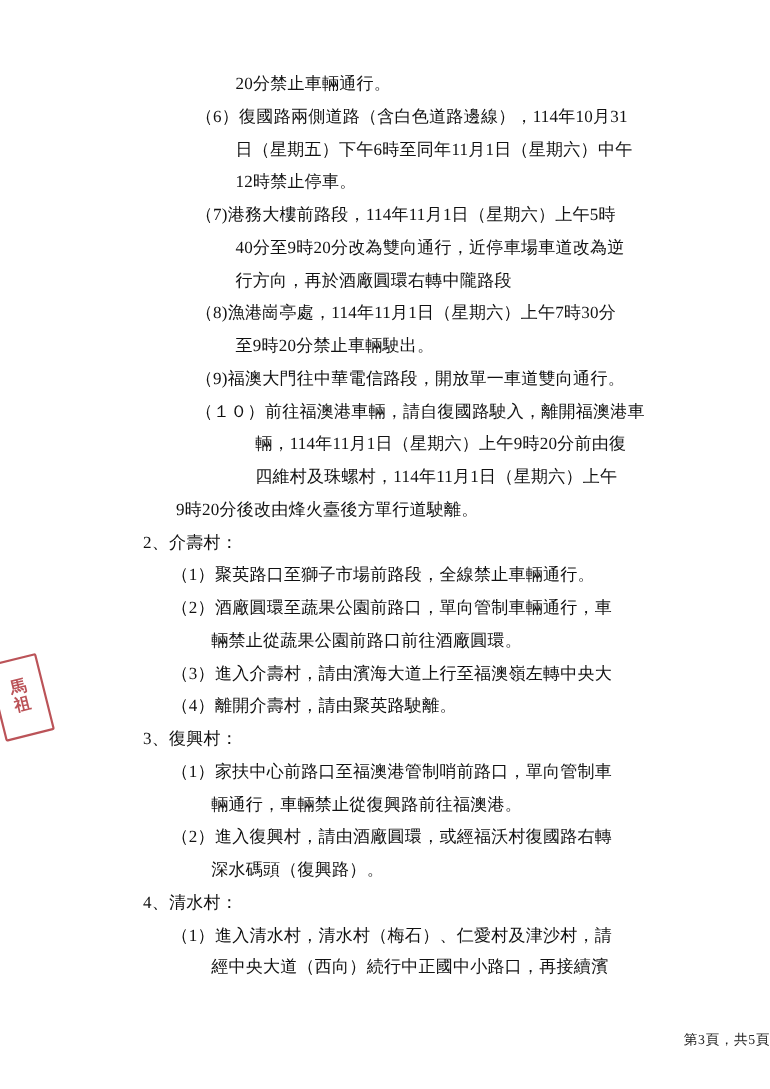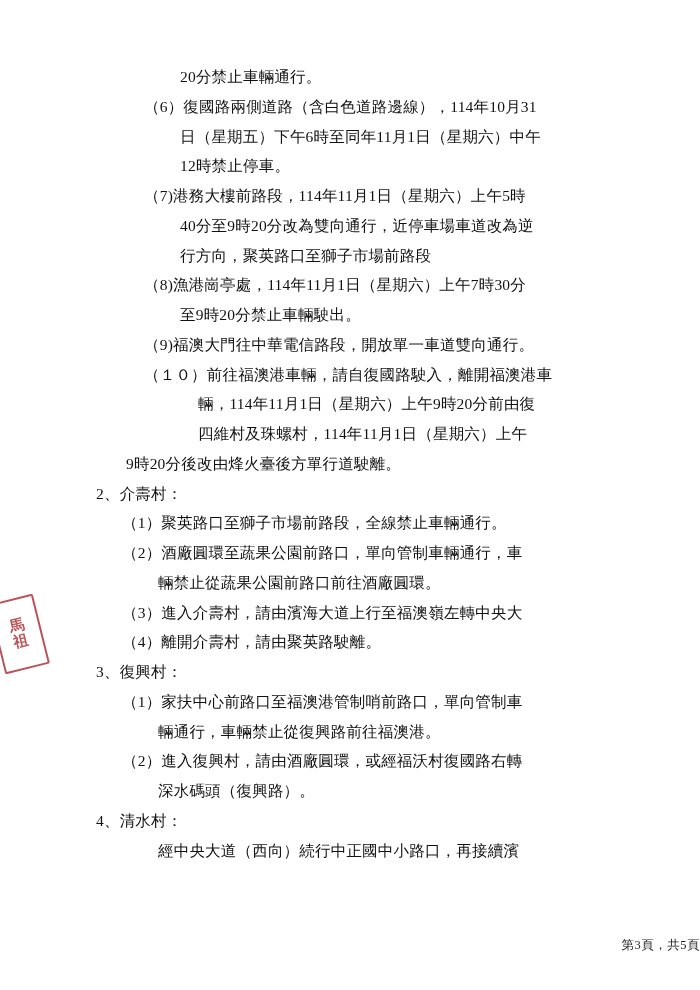--- a/index.html
+++ b/index.html
@@ -13,21 +13,21 @@
     font-family: "Liberation Serif", "DejaVu Serif", serif;
     color: #111111;
     position: relative;
     overflow: hidden;
   }
   .page {
     position: relative;
     width: 700px;
     height: 990px;
     box-sizing: border-box;
-    padding: 62px 58px 40px 58px;
+    padding: 62px 58px 40px 92px;
   }
   .doc-body {
     font-size: 15.5px;
     line-height: 1.92;
     letter-spacing: 0.2px;
   }
 
   
   .line {
     white-space: pre-wrap;
@@ -104,21 +104,21 @@
   <div class="doc-body">
 
     <div class="line cont-1">20分禁止車輛通行。</div>
 
     <div class="line item-lvl2"><span>（6）</span><span>復國路兩側道路（含白色道路邊線），114年10月31</span></div>
     <div class="line cont-1">日（星期五）下午6時至同年11月1日（星期六）中午</div>
     <div class="line cont-1">12時禁止停車。</div>
 
     <div class="line item-lvl2"><span>（7)</span><span>港務大樓前路段，114年11月1日（星期六）上午5時</span></div>
     <div class="line cont-1">40分至9時20分改為雙向通行，近停車場車道改為逆</div>
-    <div class="line cont-1">行方向，聚英路口至獅子市場前路段</div>
+    <div class="line cont-1">行方向，再於酒廠圓環右轉中隴路段</div>
 
     <div class="line item-lvl2"><span>（8)</span><span>漁港崗亭處，114年11月1日（星期六）上午7時30分</span></div>
     <div class="line cont-1">至9時20分禁止車輛駛出。</div>
 
     <div class="line item-lvl2"><span>（9)</span><span>福澳大門往中華電信路段，開放單一車道雙向通行。</span></div>
 
     <div class="line item-lvl2-wide"><span>（１０）</span><span>前往福澳港車輛，請自復國路駛入，離開福澳港車</span></div>
     <div class="line" style="margin-left:140px">輛，114年11月1日（星期六）上午9時20分前由復</div>
     <div class="line" style="margin-left:140px">四維村及珠螺村，114年11月1日（星期六）上午</div>
     <div class="line" style="margin-left:68px">9時20分後改由烽火臺後方單行道駛離。</div>
@@ -137,20 +137,21 @@
     <div class="line sec-head">3、復興村：</div>
 
     <div class="line sub-item"><span>（1）</span><span>家扶中心前路口至福澳港管制哨前路口，單向管制車</span></div>
     <div class="line" style="margin-left:100px">輛通行，車輛禁止從復興路前往福澳港。</div>
 
     <div class="line sub-item"><span>（2）</span><span>進入復興村，請由酒廠圓環，或經福沃村復國路右轉</span></div>
     <div class="line" style="margin-left:100px">深水碼頭（復興路）。</div>
 
     <div class="line sec-head">4、清水村：</div>
 
+    <div class="line sub-item"><span>（1）</span><span>進入清水村，清水村（梅石）、仁愛村及津沙村，請</span></div>
     <div class="line" style="margin-left:100px">經中央大道（西向）続行中正國中小路口，再接續濱</div>
 
   </div>
 
   <div class="seal">
     <div class="seal-border"></div>
     <div class="seal-text">
       <span>馬</span>
       <span>祖</span>
     </div>

